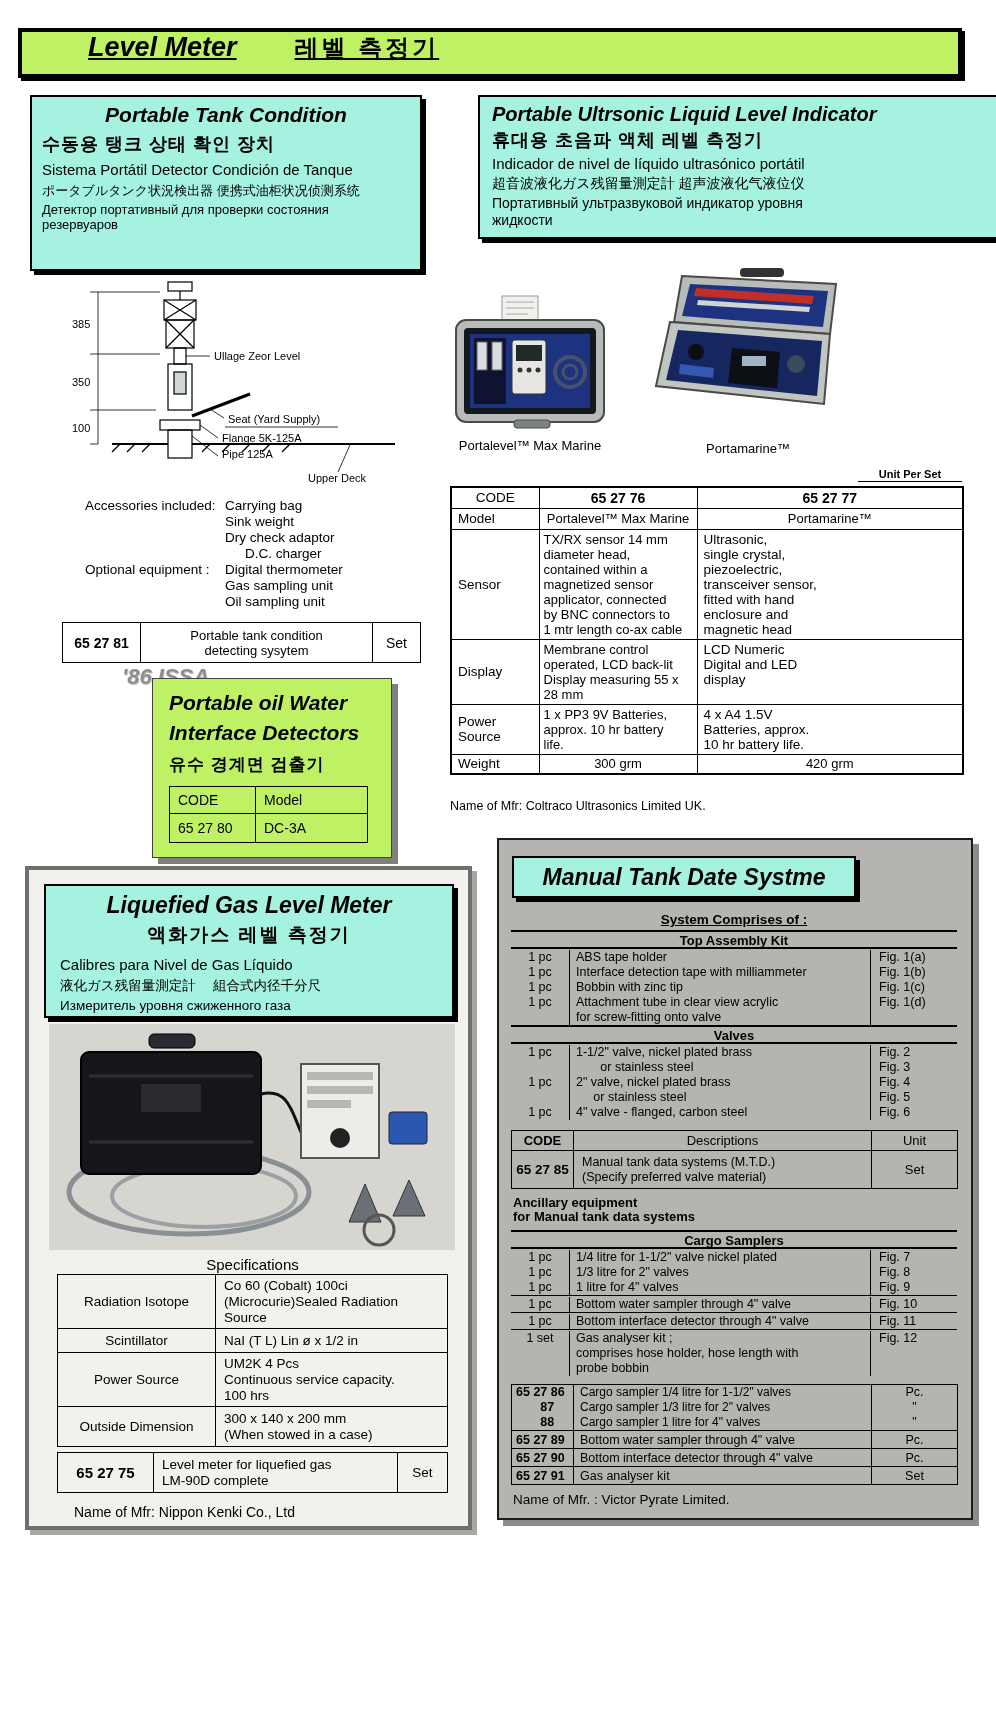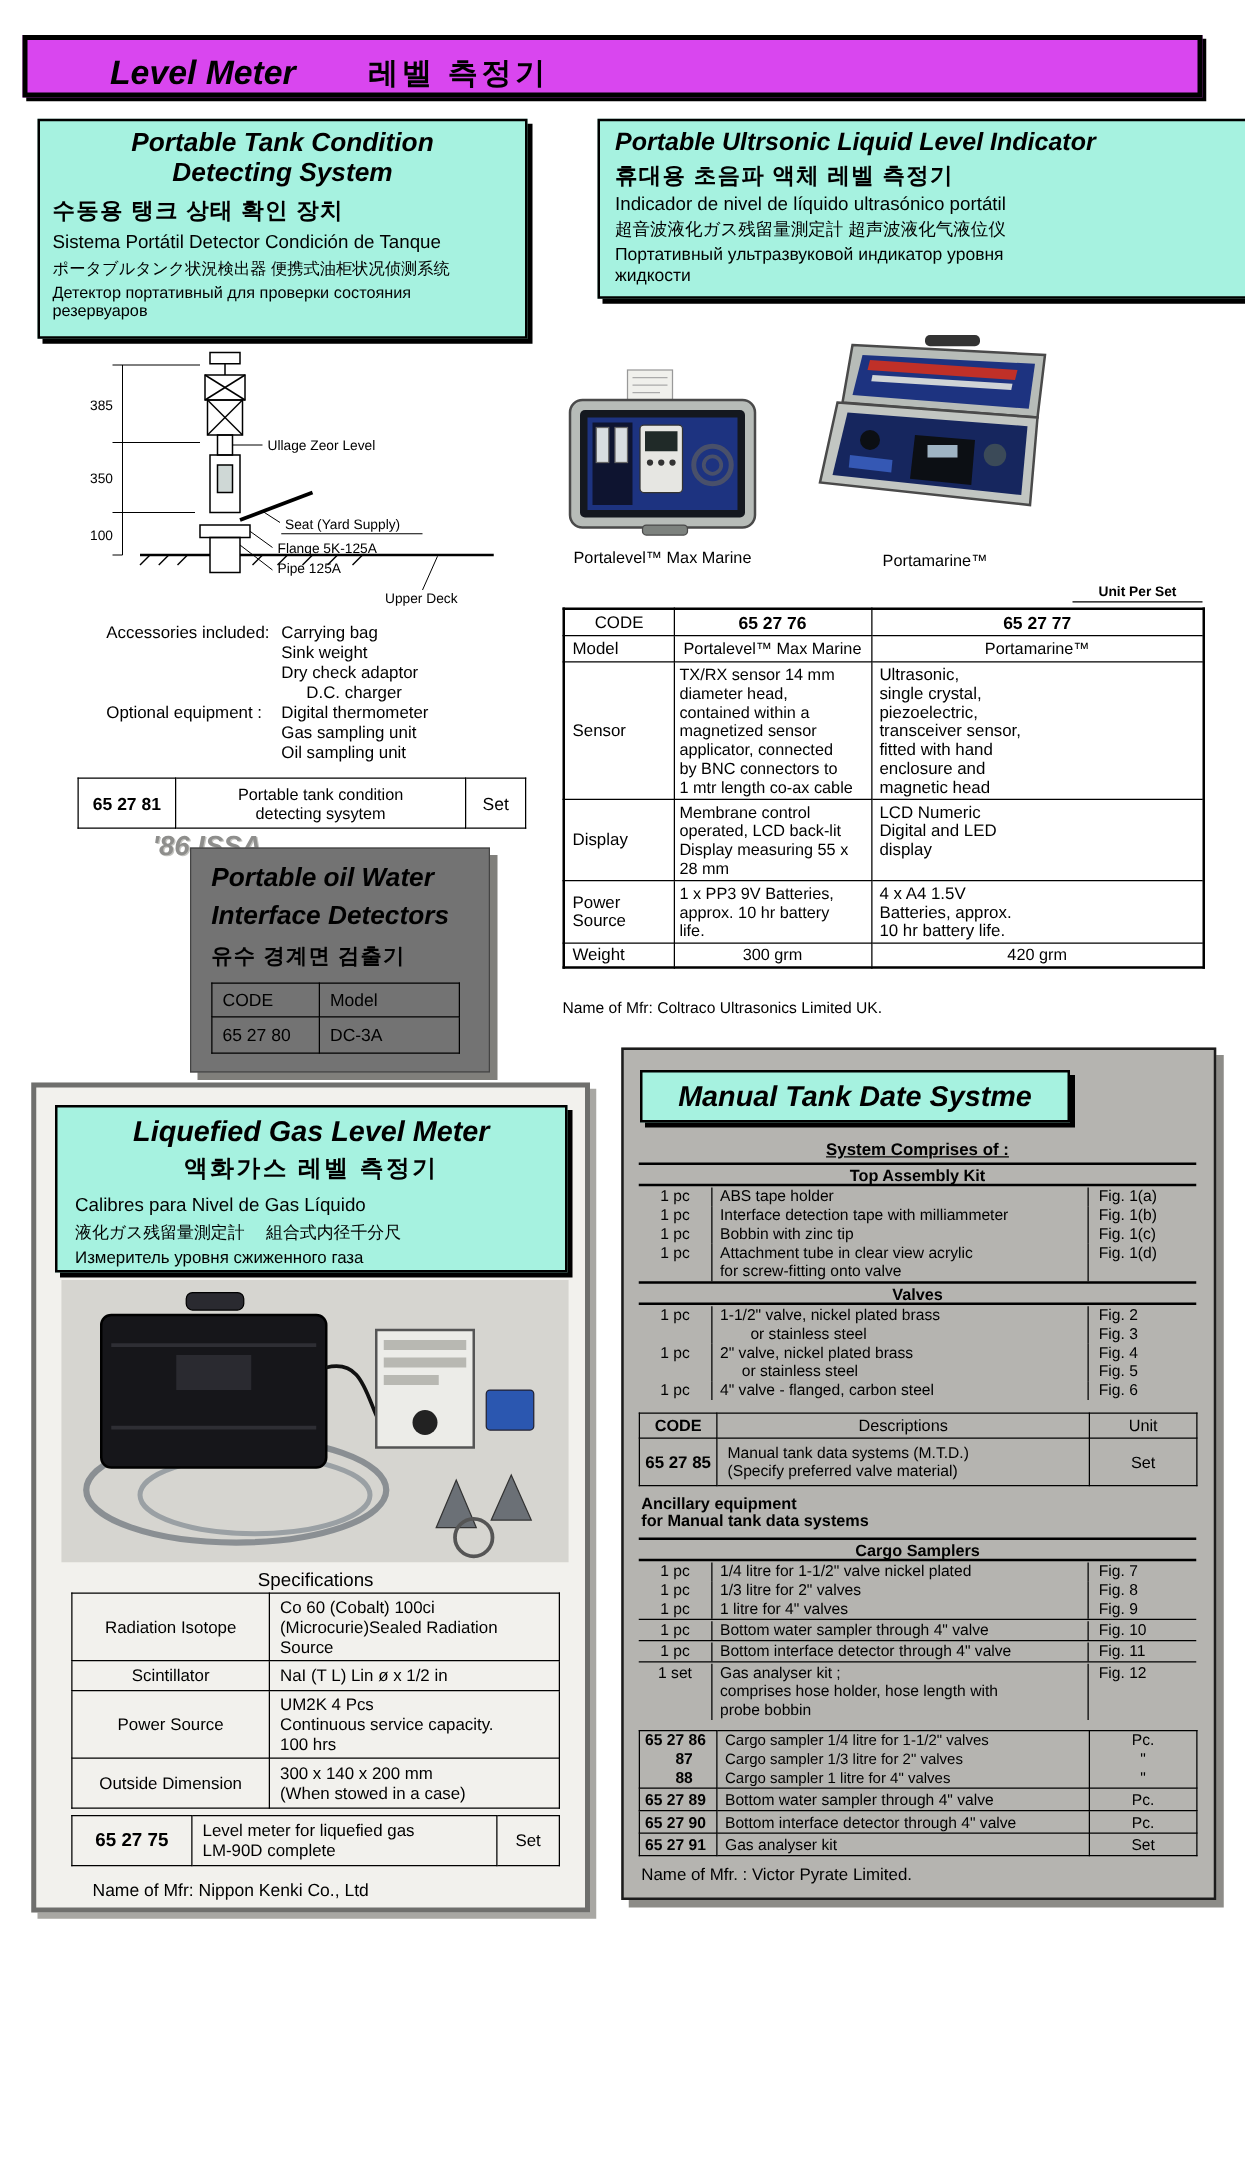--- a/index.html
+++ b/index.html
@@ -5,25 +5,25 @@
   * { margin:0; padding:0; box-sizing:border-box; }
   body { background:#ffffff; }
   .page { position:relative; width:996px; height:1732px; background:#fff;
           font-family:"Liberation Sans", sans-serif; color:#000; overflow:hidden; }
   .abs { position:absolute; }
   .cyan { background:#a6f2e0; border:2px solid #000; box-shadow:4px 4px 0 #000; }
   .bi { font-weight:bold; font-style:italic; }
   .b  { font-weight:bold; }
   .ctr { text-align:center; }
   .pre { white-space:pre-line; }
-  .header { display:flex; align-items:flex-end; background:#d946ef;
-            border:4px solid #000; box-shadow:3px 3px 0 #000; }
+  .header { display:flex; align-items:flex-start; background:#bef264;
+            border:4px solid #000; box-shadow:3px 3px 0 #000;text-decoration:underline; }
   table { border-collapse:collapse; }
   td { border:1.5px solid #000; vertical-align:middle; font-size:13px; }
-  .graybox { background:#737373; border:1px solid #444; box-shadow:6px 6px 0 #807f7b; }
+  .graybox { background:#bef264; border:1px solid #444; box-shadow:6px 6px 0 #807f7b; }
   .blbox { background:#f2f1ed; border:4px solid #6f6f6d; box-shadow:5px 5px 0 #a8a7a3; }
   .brbox { background:#b5b4b0; border:2px solid #1c1c1c; box-shadow:6px 6px 0 #8d8c88; }
   
   .msec { border-top:2px solid #000; border-bottom:2px solid #000; font-weight:bold;
           text-align:center; font-size:13px; padding:1px 0; height:19px; }
   .mrow { display:flex; align-items:flex-start; font-size:12.5px; line-height:15px; }
   .mq { width:58px; text-align:center; flex:none; }
   .md { width:302px; flex:none; border-left:1px solid #000; border-right:1px solid #000;
         padding-left:6px; }
   .mf { width:86px; flex:none; padding-left:8px; }
@@ -35,21 +35,20 @@
 
 <div class="page">
 
   <div class="abs header" style="left:18px;top:28px;width:944px;height:50px;">
     <span class="bi" style="font-size:27px;margin-left:66px;">Level Meter</span>
     <span class="b" style="font-size:24px;margin-left:58px;letter-spacing:3px;">레벨 측정기</span>
   </div>
 
   <div class="abs cyan" style="left:30px;top:95px;width:392px;height:176px;padding:6px 10px;">
     <div class="bi ctr" style="font-size:21px;line-height:24px;">Portable Tank Condition</div>
-    <div class="bi ctr" style="font-size:21px;line-height:24px;">Detecting System</div>
     <div class="b" style="font-size:18px;margin-top:5px;letter-spacing:1px;">수동용 탱크 상태 확인 장치</div>
     <div style="font-size:15px;margin-top:5px;">Sistema Portátil Detector Condición de Tanque</div>
     <div style="font-size:13px;margin-top:4px;">ポータブルタンク状況検出器  便携式油柜状况侦测系统</div>
     <div class="pre" style="font-size:13px;margin-top:2px;line-height:15px;">Детектор портативный для проверки состояния
 резервуаров</div>
   </div>
 
   <div class="abs cyan" style="left:436px;top:95px;width:528px;height:144px;padding:5px 12px;margin-left:42px;">
     <div class="bi" style="font-size:20px;line-height:24px;">Portable Ultrsonic Liquid Level Indicator</div>
     <div class="b" style="font-size:18px;margin-top:2px;letter-spacing:1px;">휴대용 초음파 액체 레벨 측정기</div>

